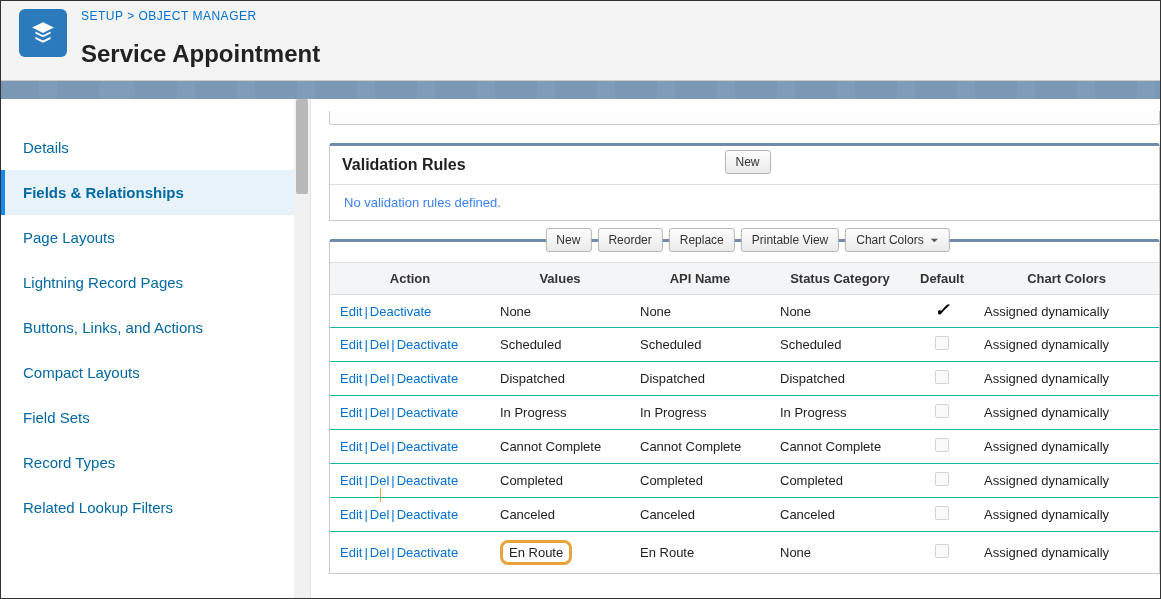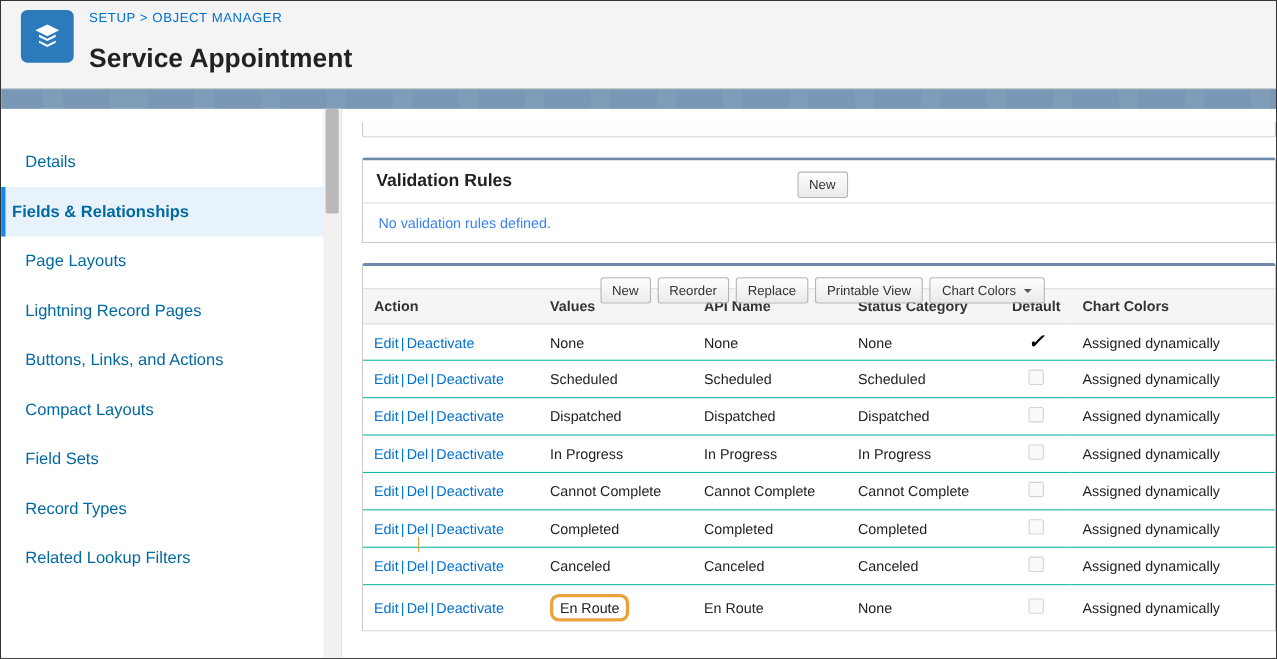--- a/index.html
+++ b/index.html
@@ -14,34 +14,34 @@
   
   .swirl-band { height: 18px; background: #7a98b5; position: relative; overflow: hidden; }
   .swirl-band::after { content:""; position:absolute; inset:0; background: repeating-radial-gradient(circle at 10% 50%, rgba(255,255,255,0.08) 0 18px, transparent 18px 60px); opacity:0.5; }
   
   .body-row { display: flex; height: calc(599px - 70px - 18px); }
   
   .sidebar { width: 310px; background: #fff; padding-top: 26px; border-right: 1px solid #e5e5e5; position: relative; }
   .sidebar .scrollbar { position: absolute; right: 0; top: 0; bottom: 0; width: 16px; background: #f1f1f1; }
   .sidebar .scrollbar-thumb { position: absolute; top: 0; right: 2px; width: 12px; height: 95px; background: #b9b9b9; border-radius: 2px; }
   .sidebar-item { padding: 14px 22px; font-size: 15px; color: #0369a1; cursor: pointer; }
-  .sidebar-item.active { background: #e8f2fb; font-weight: 700; border-left: 4px solid #1589ee; padding-left: 6px; }
+  .sidebar-item.active { background: #e8f2fb; font-weight: 700; border-left: 4px solid #1589ee; padding-left: 18px; }
   
   .main { flex: 1; background: #fff; padding: 12px 0 0 18px; overflow: hidden; }
   
   .panel { border: 1px solid #c9c9c9; border-top: 3px solid #6e8bab; border-radius: 3px 3px 0 0; margin-bottom: 18px; background: #fff; }
   .panel-slim-top { border: 1px solid #c9c9c9; border-top: none; height: 14px; background: #fdfdfd; margin-bottom: 18px; border-radius: 0 0 3px 3px; }
-  .panel-head { display: flex; align-items: flex-start; padding: 10px 12px; }
+  .panel-head { display: flex; align-items: flex-end; padding: 10px 12px; }
   .panel-title { font-size: 16px; font-weight: 700; color: #222; flex: 0 0 auto; margin-right: auto; min-width: 180px; }
   .btn { background: linear-gradient(#fdfdfd,#eaeaea); border: 1px solid #b5b5b5; border-radius: 3px; padding: 4px 10px; font-size: 12px; color: #333; cursor: pointer; margin-left: 6px; display: inline-flex; align-items: center; }
   .btn svg { width: 9px; height: 9px; margin-left: 6px; fill: #555; }
   .panel-body-text { padding: 10px 14px; border-top: 1px solid #ddd; background: #fff; font-size: 13px; color: #3b82f6; }
   
   .tbl { width: 100%; border-collapse: collapse; }
-  .tbl th { text-align: left; font-weight: 700; font-size: 13px; color: #333; padding: 8px 10px; background: #f4f5f7; border-top: 1px solid #ddd; border-bottom: 1px solid #ddd; }
+  .tbl th { text-align: center; font-weight: 700; font-size: 13px; color: #333; padding: 8px 10px; background: #f4f5f7; border-top: 1px solid #ddd; border-bottom: 1px solid #ddd; }
   .tbl td { padding: 8px 10px; border-top: 1px solid #14b8a6; font-size: 13px; color: #222; vertical-align: middle; }
   .tbl tr:first-child td { border-top: none; }
   .link { color: #0070d2; cursor: pointer; }
   .pipe { color: #0070d2; padding: 0 2px; }
   .chk { width: 14px; height: 14px; border: 1px solid #d4d4d4; border-radius: 2px; display: inline-block; background: #fafafa; }
   .check-mark { font-size: 18px; line-height: 14px; color: #000; font-weight: bold; font-style: italic; }
   
   .highlight-box { border: 3px solid #e8a33d; border-radius: 8px; padding: 2px 6px; display: inline-block; }
   .orange-tick { position: relative; }
   .orange-tick::after { content: ""; position: absolute; left: 50%; top: 100%; width: 1px; height: 14px; background: #e8a33d; }

